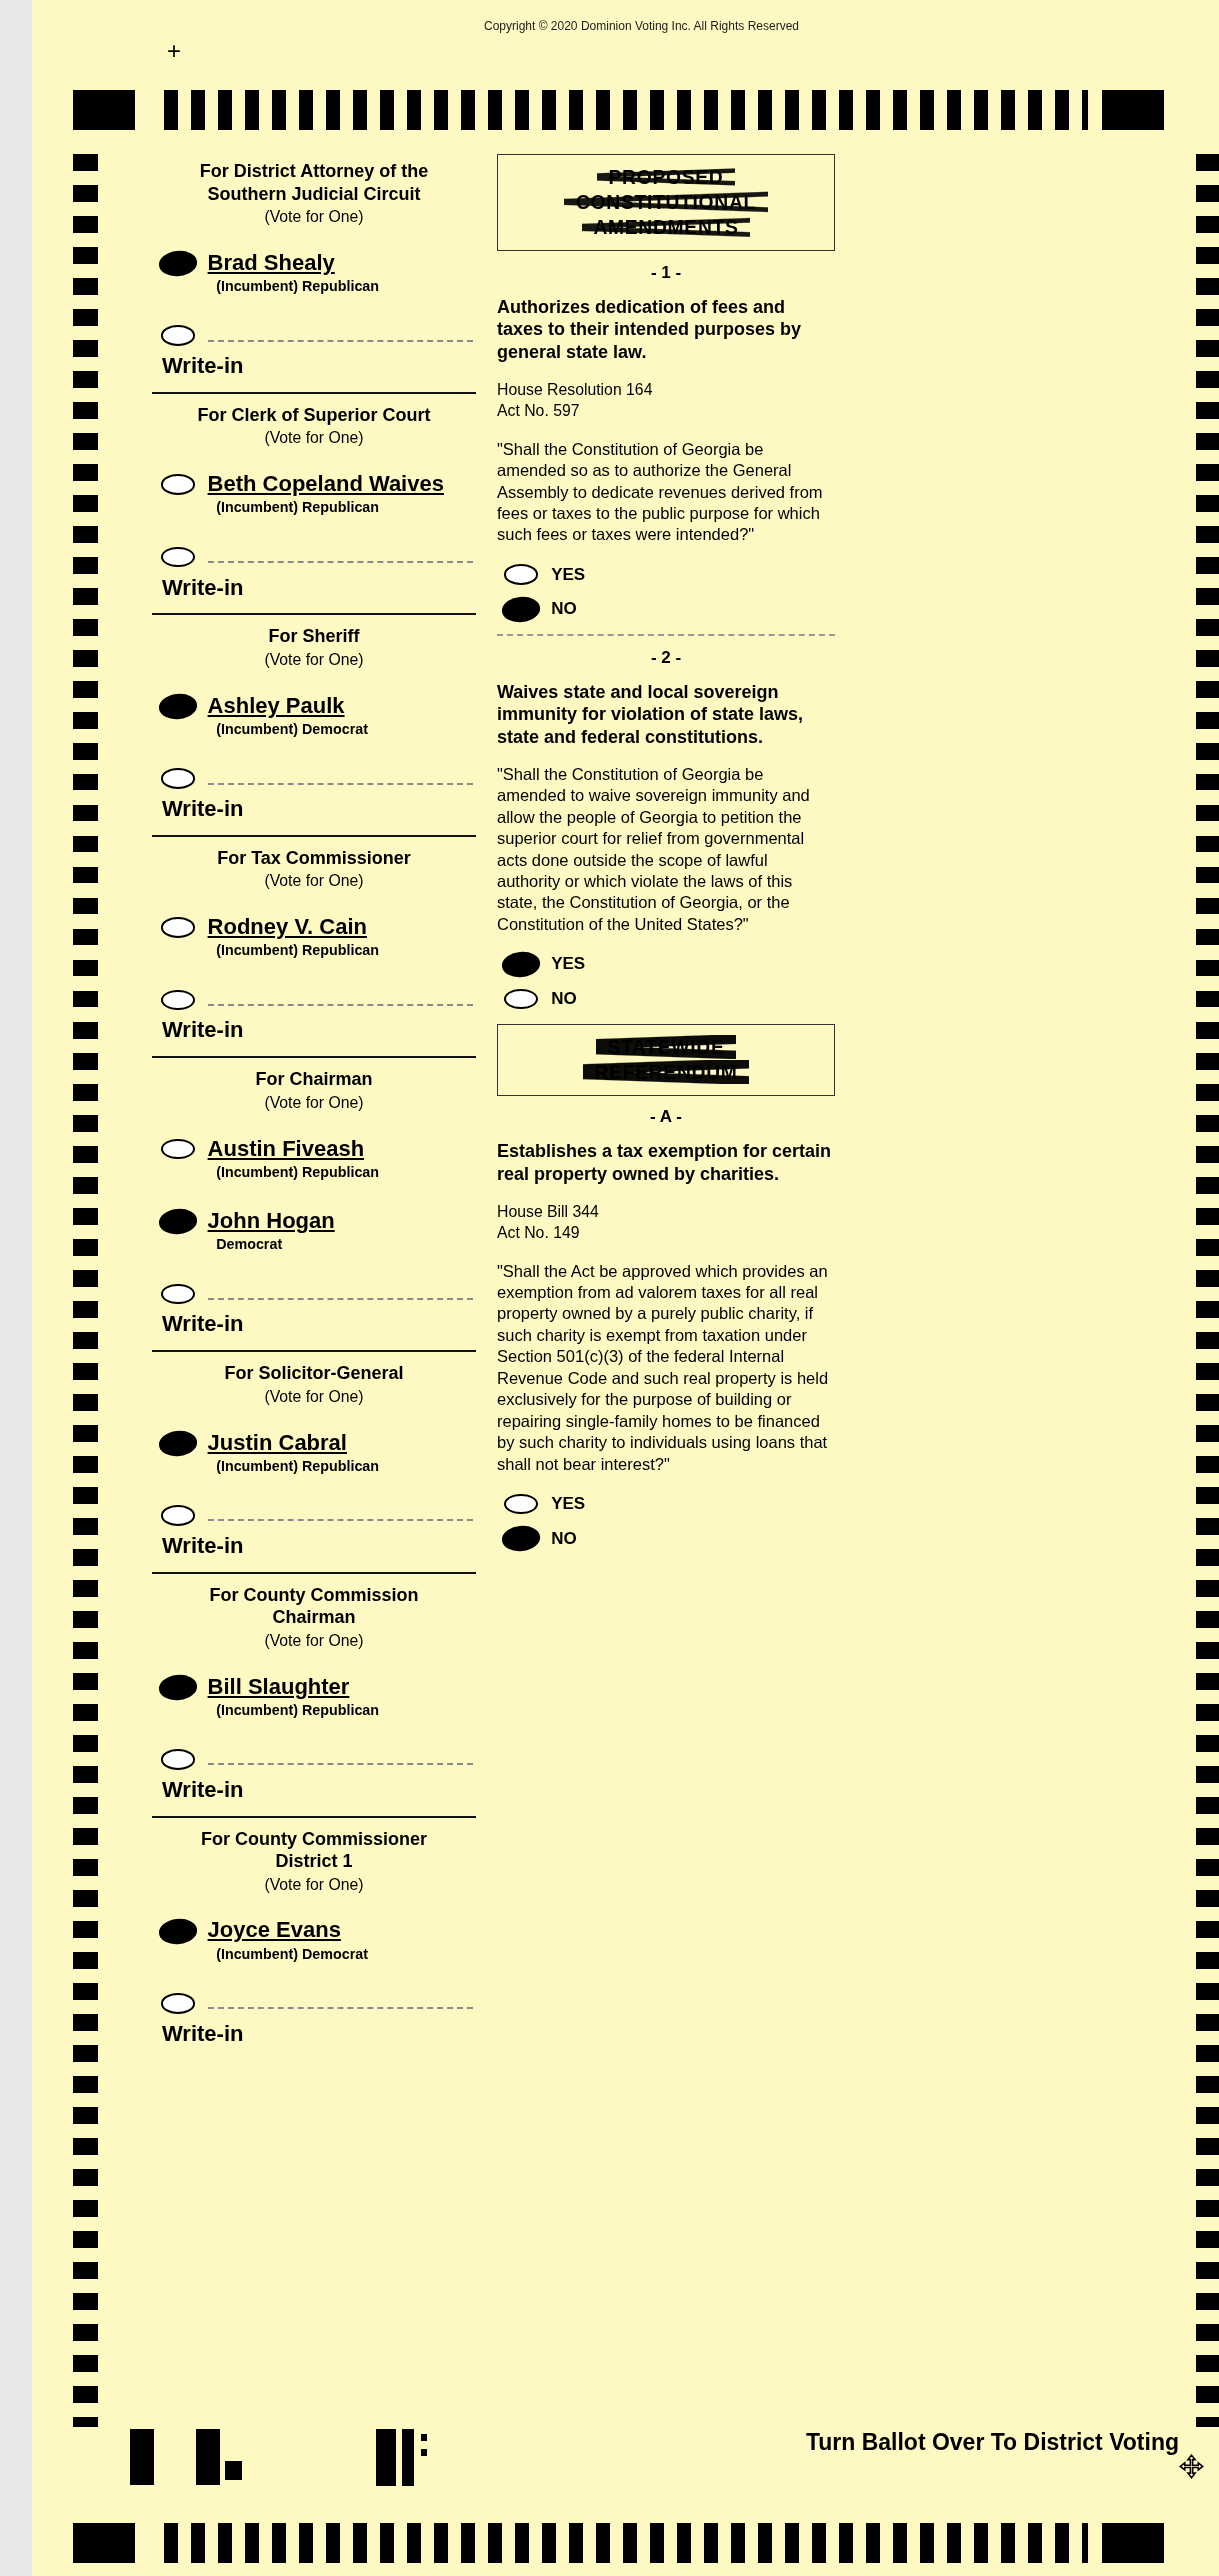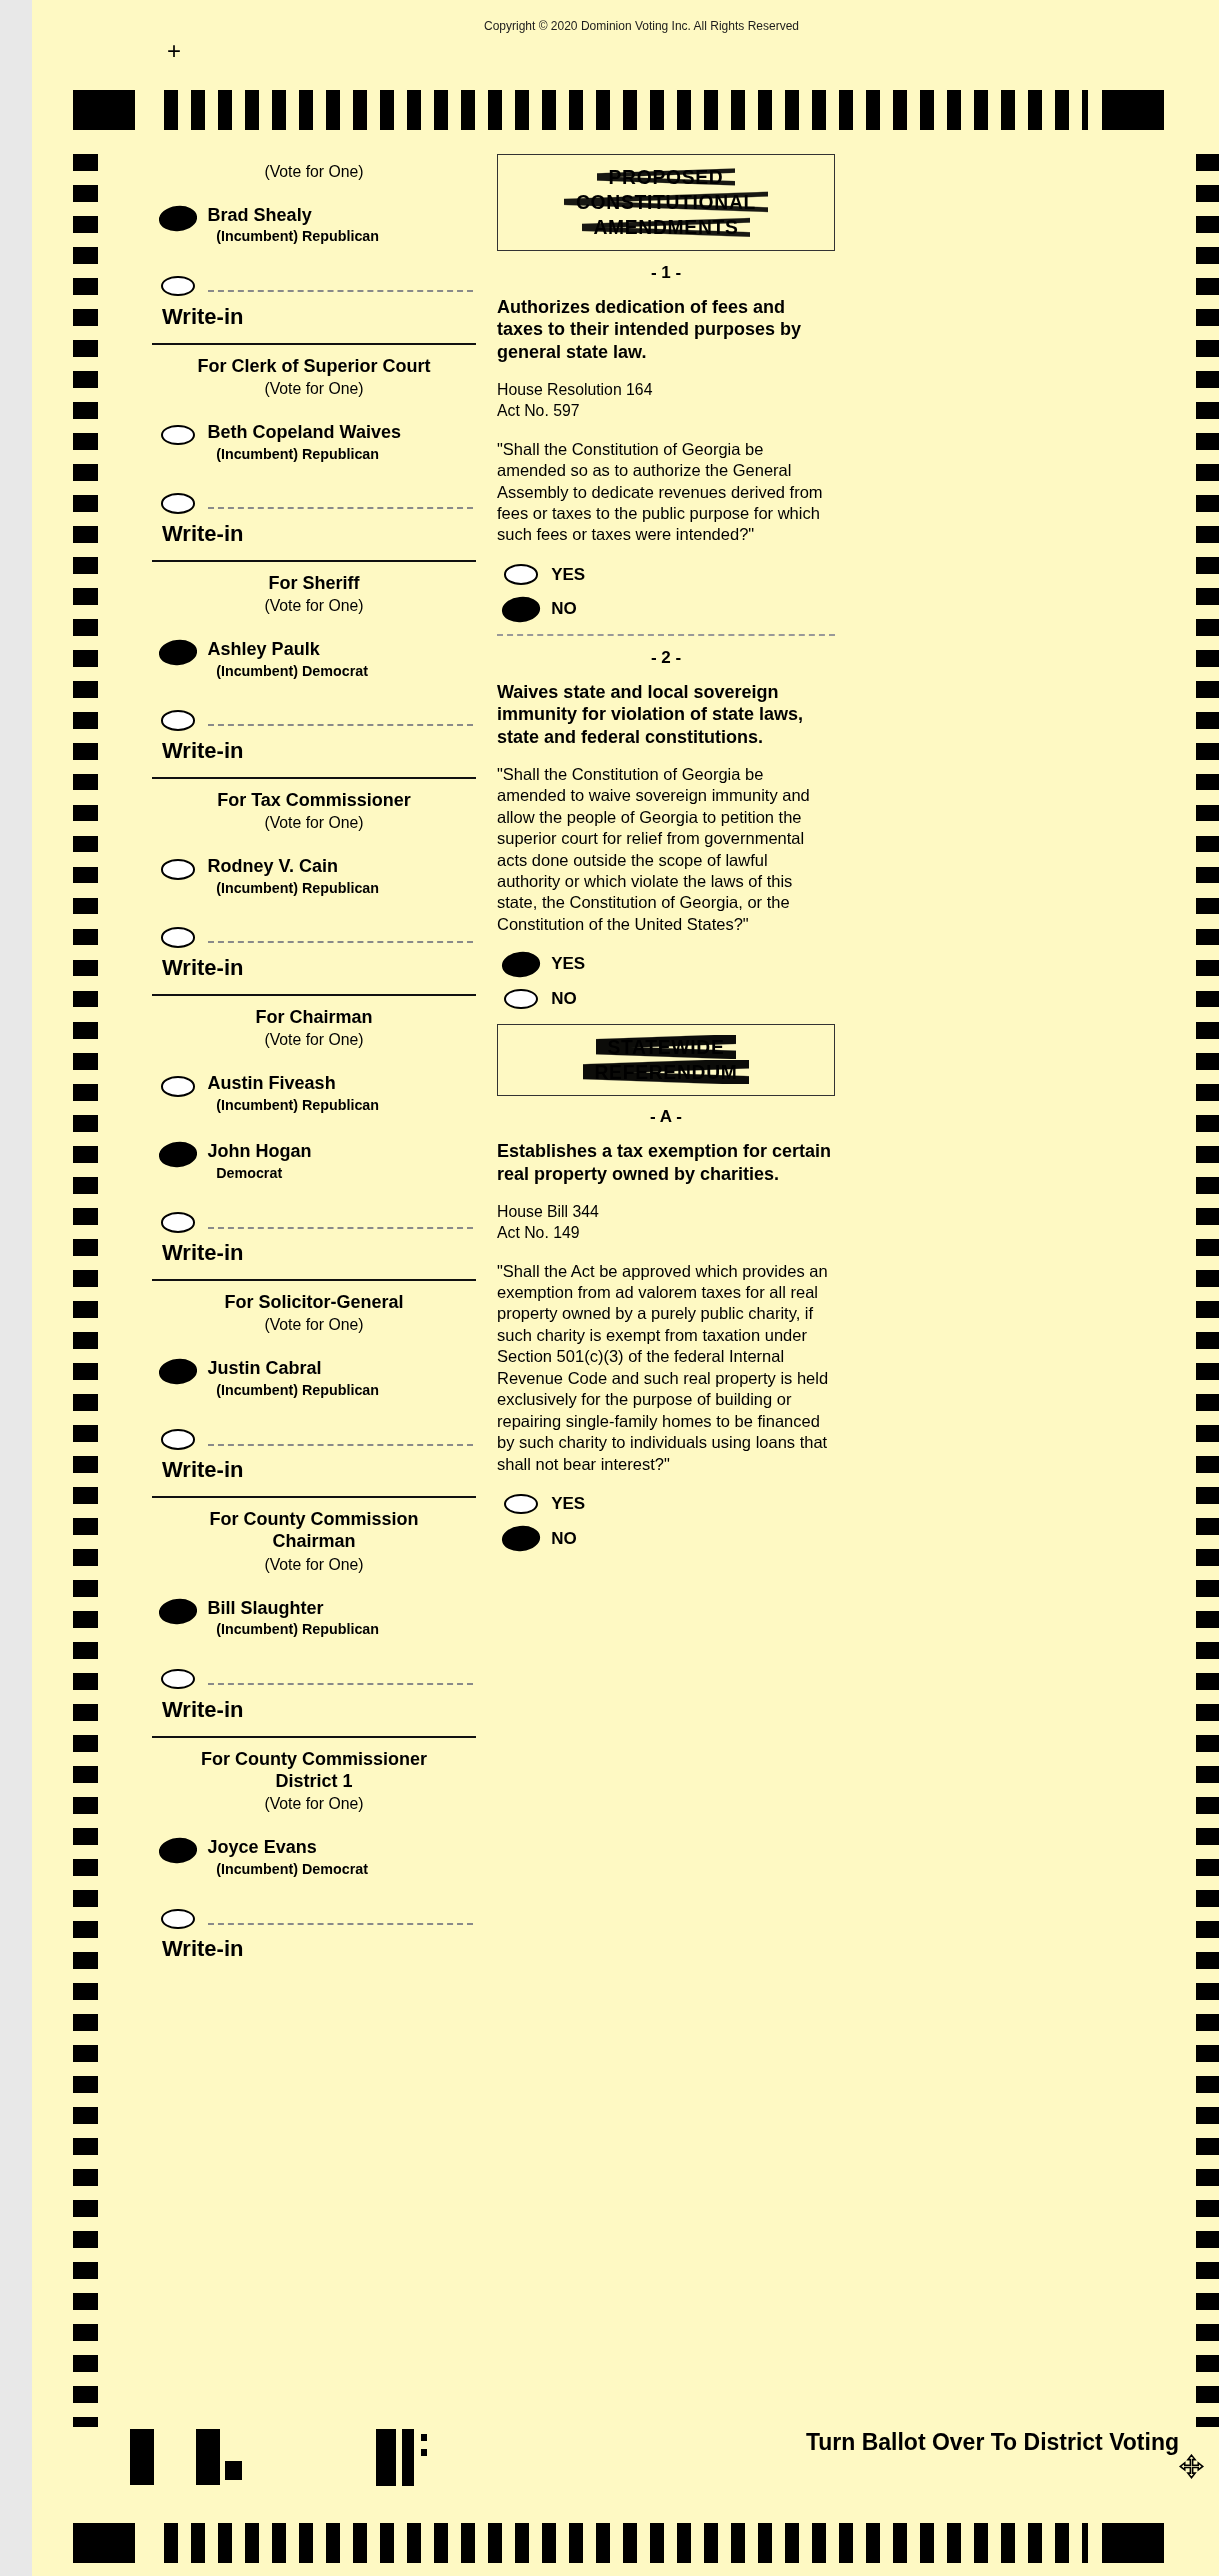--- a/index.html
+++ b/index.html
@@ -31,21 +31,21 @@
   .race-title{font-weight:bold;font-size:18px;text-align:center;line-height:1.25;
     white-space:pre-line;}
   .race-sub{font-size:15.8px;text-align:center;margin-top:2.9px;}
   .race-head{margin-bottom:27px;}
   .opt{display:flex;align-items:flex-start;gap:13px;margin:0 0 31.5px 8.6px;}
   .oval{flex:none;width:30px;height:16.5px;border:2.1px solid #000;border-radius:50%;
     background:#fff;display:inline-block;}
   .oval.filled{background:#000;border-color:#000;box-shadow:0 0 0 2.1px #000;
     transform:rotate(-6deg);}
   .opt-text{margin-top:-2.1px;}
-  .cand-name{font-weight:bold;font-size:18px;line-height:1.1;}
+  .cand-name{font-weight:bold;font-size:22px;line-height:1.1;text-decoration:underline;}
   .cand-party{font-weight:bold;font-size:14.3px;margin:2.9px 0 0 8.6px;}
   .writein-row{display:flex;align-items:center;gap:13px;margin:0 0 7.2px 8.6px;}
   .writein-line{flex:1;height:10px;border-bottom:2.1px dashed #8a8a8a;margin-right:2.9px;}
   .writein-label{font-weight:bold;font-size:22px;margin:0 0 10px 10px;}
   
   .measure-header-box{border:1.4px solid #333;padding:10px 5.7px;text-align:center;
     margin-bottom:11.5px;}
   .mh-line{display:block;line-height:1.3;}
   .scribble{position:relative;display:inline-block;padding:0 4.3px;
     font-weight:bold;font-size:19.3px;letter-spacing:0.7px;}
@@ -79,20 +79,22 @@
   <div class="corner tl"></div>
   <div class="timing-strip top"></div>
   <div class="corner tr"></div>
   <div class="rail left"></div>
   <div class="rail right"></div>
 
   <div class="left-col">
 
     <section class="race">
       <header class="race-head">
+        <div class="race-title">For District Attorney of the
+Southern Judicial Circuit</div>
         <div class="race-sub">(Vote for One)</div>
       </header>
       <div class="opt">
         <span class="oval filled"></span>
         <div class="opt-text">
           <div class="cand-name">Brad Shealy</div>
           <div class="cand-party">(Incumbent) Republican</div>
         </div>
       </div>
       <div class="writein-row">

